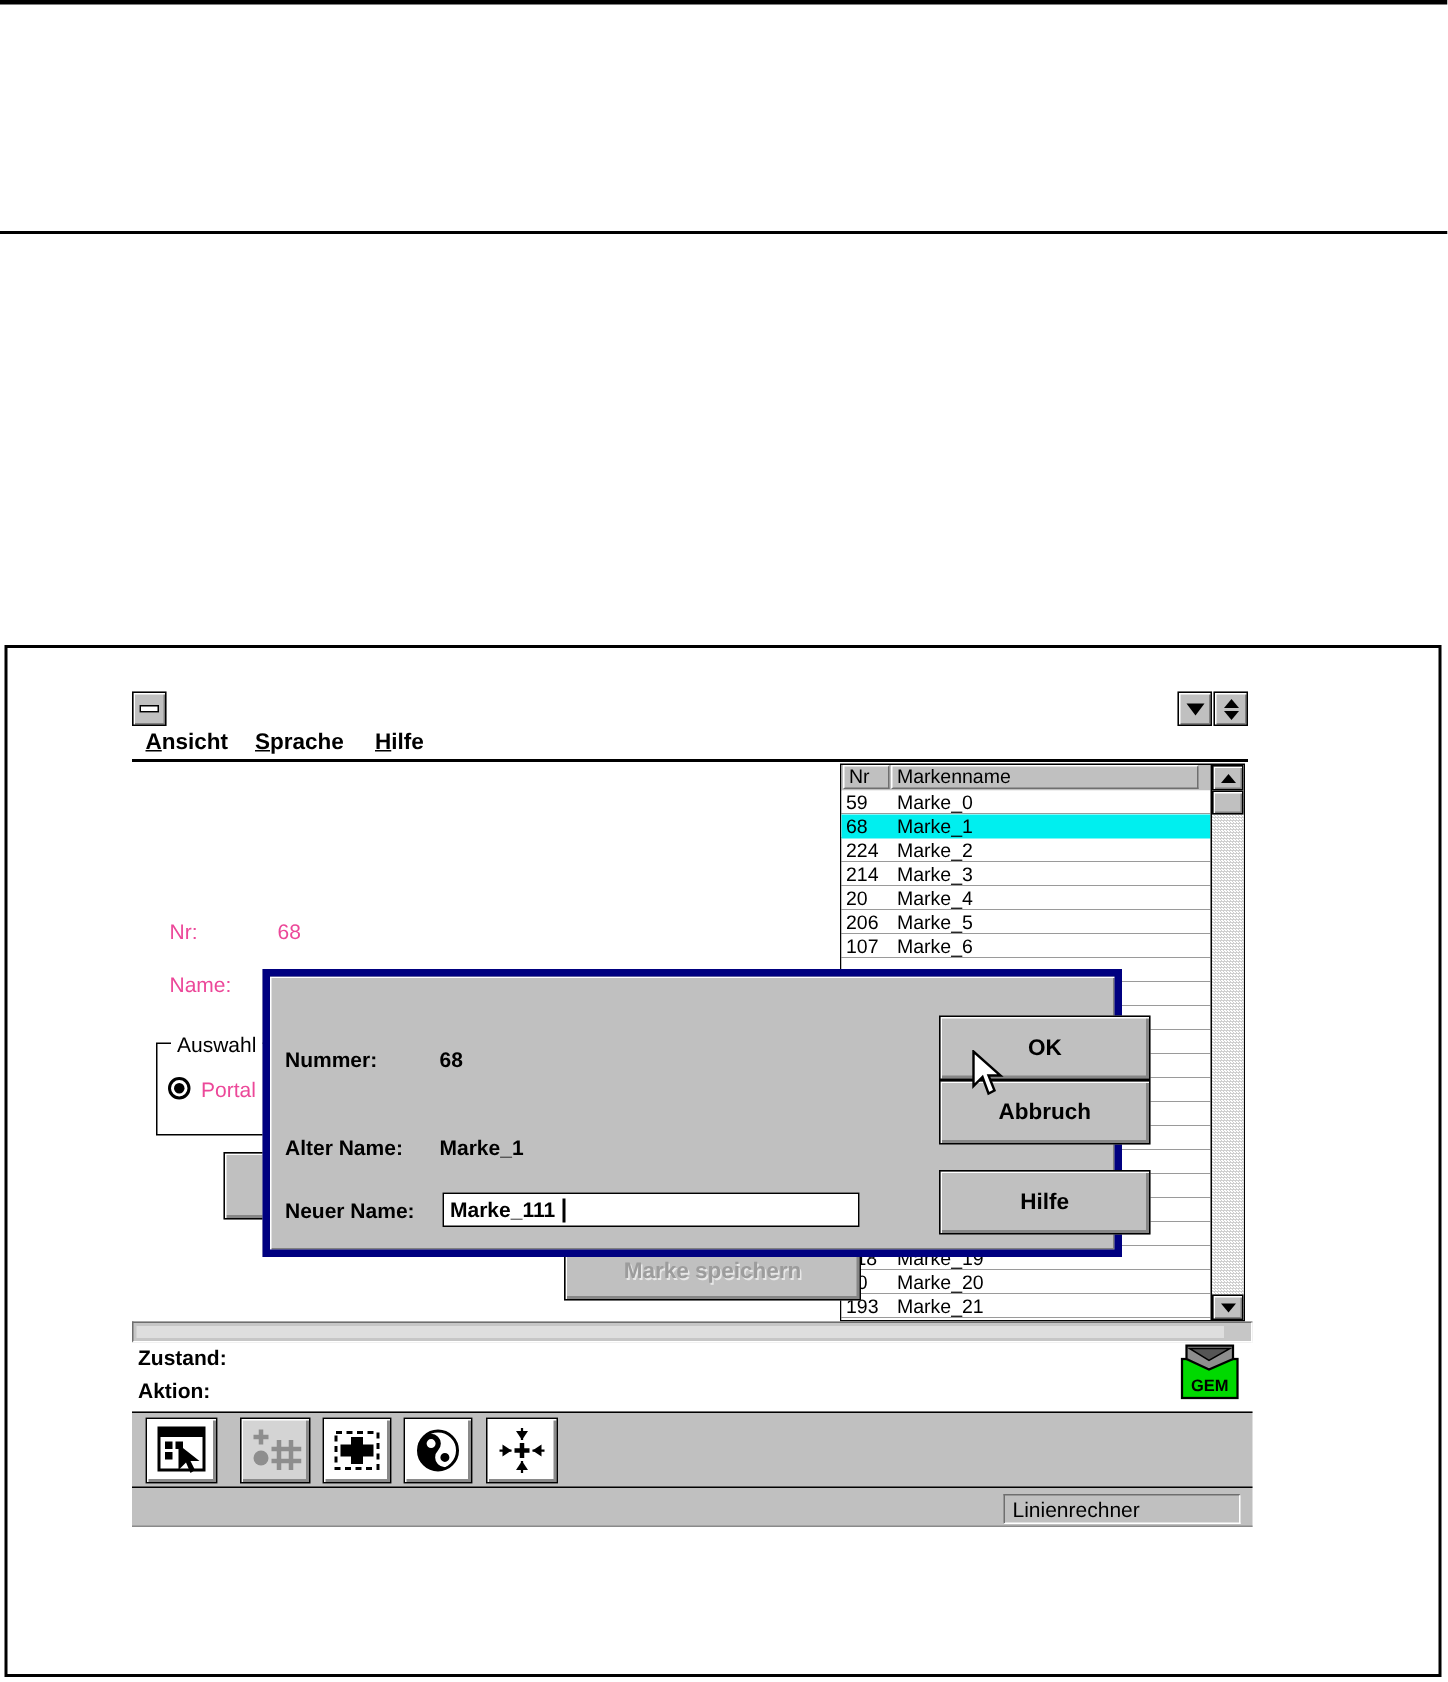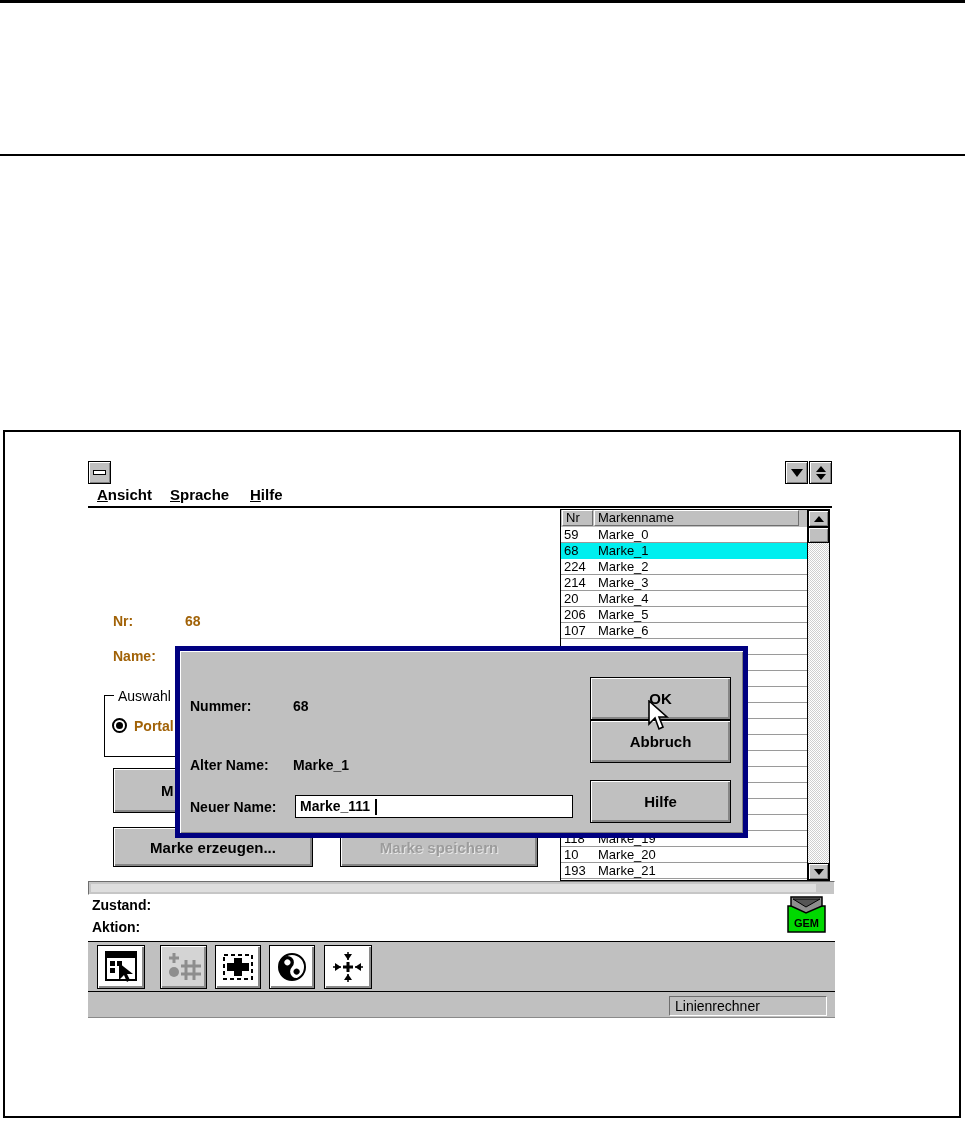--- a/index.html
+++ b/index.html
@@ -49,27 +49,27 @@
         box-shadow:inset 1px 1px 0 #fff,inset -1px -1px 0 #808080;display:flex;align-items:center;justify-content:center;}
   .sb-up{top:0;} .sb-dn{bottom:0;}
   .thumb{position:absolute;left:0;top:17px;width:21px;height:16px;background:var(--win-gray);border:1px solid #000;
          box-shadow:inset 1px 1px 0 #fff,inset -1px -1px 0 #808080;}
 
   
   .group{border:1px solid #000;background:transparent;}
   .g-marke{left:104px;top:600px;width:456px;height:75px;}
   .g-auswahl{left:104px;top:695px;width:240px;height:62px;}
   .g-label{position:absolute;top:-8px;left:9px;background:#fff;padding:0 4px;font-size:14px;color:#000;}
-  .flabel{font-weight:bold;font-size:14px;color:#a16207;}
+  .flabel{font-weight:normal;font-size:14px;color:#ec4899;}
   .radio{left:112px;top:718px;width:15px;height:15px;border:2px solid #000;border-radius:50%;background:#fff;}
   .radio-dot{position:absolute;left:2px;top:2px;width:7px;height:7px;border-radius:50%;background:#000;}
 
   .pushbtn{background:var(--win-gray);border:1px solid #000;
            box-shadow:inset 1px 1px 0 #fff,inset -2px -2px 0 #868686;
-           font-weight:bold;font-size:15px;color:#000;display:flex;align-items:center;justify-content:center;}
+           font-weight:bold;font-size:15px;color:#000;display:flex;align-items:center;justify-content:center;margin-left:36px;}
   .b-partial{left:113px;top:768px;width:200px;height:45px;justify-content:flex-start;padding-left:47px;}
   .b-erzeugen{left:113px;top:827px;width:200px;height:40px;}
   .b-speichern{left:340px;top:827px;width:198px;height:40px;color:var(--dis);text-shadow:1px 1px 0 #e8e8e8;}
 
   .hstrip{left:88px;top:881px;width:747px;height:14px;background:#c6c6c6;border:1px solid;border-color:#6e6e6e #fff #fff #6e6e6e;}
   .hstrip-in{left:2px;top:2px;width:725px;height:8px;background:#dedede;}
 
   
   .dialog{left:175px;top:646px;width:573px;height:192px;background:var(--win-gray);border:5px solid var(--navy);
           box-shadow:inset 1px 1px 0 #fff,inset -1px -1px 0 #808080;z-index:10;}
@@ -185,21 +185,20 @@
 
   <div class="a group g-auswahl">
     <span class="g-label">Auswahl</span>
   </div>
   <div class="a radio">
     <div class="radio-dot"></div>
   </div>
   <span class="a flabel" style="left:134px;top:718px">Portal</span>
 
   <div class="a pushbtn b-partial">M</div>
-  <div class="a pushbtn b-erzeugen">Marke erzeugen...</div>
   <div class="a pushbtn b-speichern">Marke speichern</div>
 
   <div class="a hstrip">
     <div class="a hstrip-in"></div>
   </div>
 
   <div class="a dialog">
     <span class="dlg-lab" style="top:47px">Nummer:</span>
     <span class="dlg-val" style="top:47px">68</span>
     <span class="dlg-lab" style="top:106px">Alter Name:</span>

